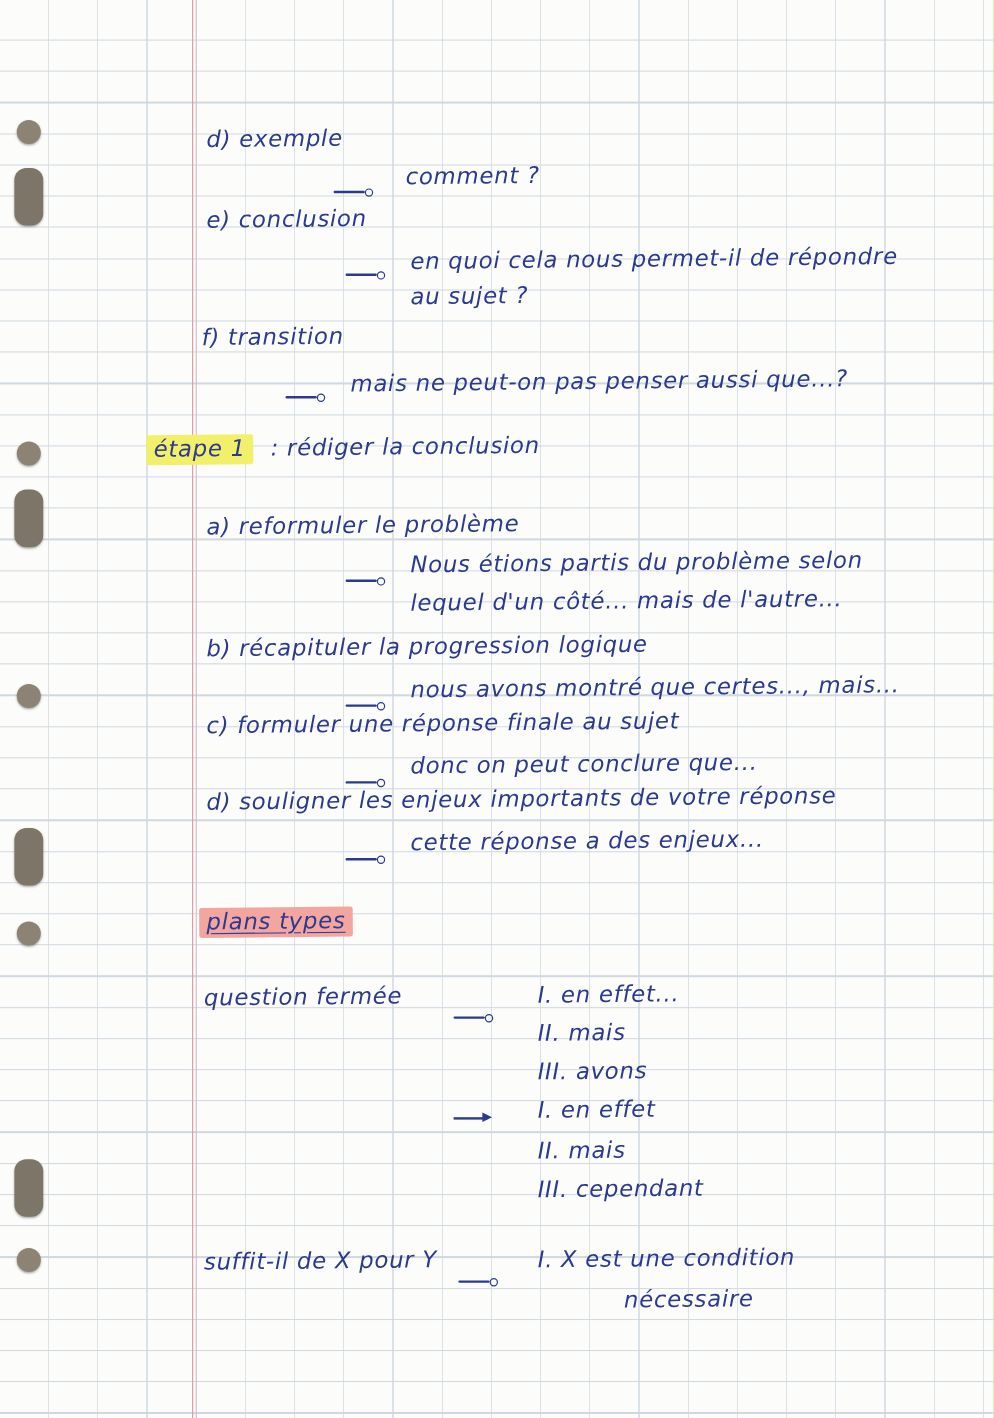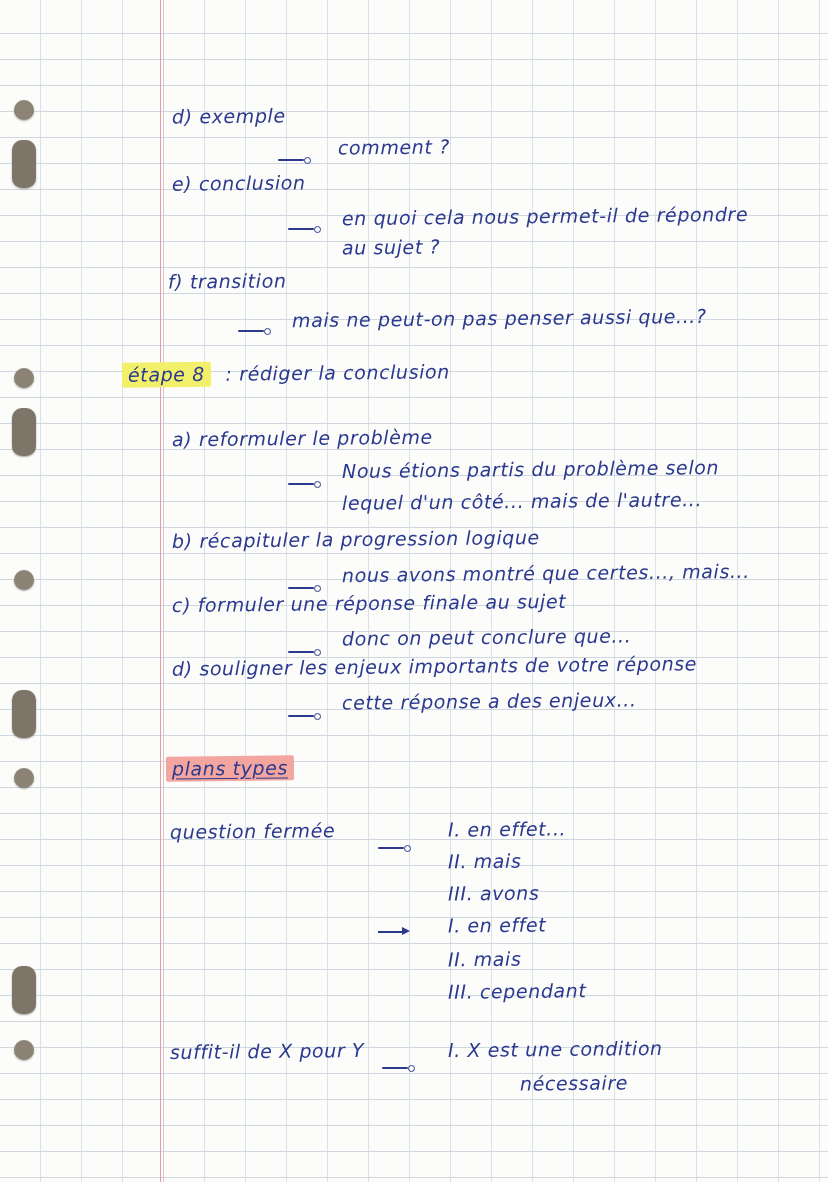--- a/index.html
+++ b/index.html
@@ -171,21 +171,21 @@
   <div class="hw" style="left:342px; top:236px;">au sujet ?</div>
 
   <div class="hw" style="left:168px; top:270px;">f) transition</div>
 
   <div class="arrowbox" style="position:absolute; left:238px; top:315px;">
     <span class="arrow"></span>
   </div>
   <div class="hw" style="left:292px; top:307px;">mais ne peut-on pas penser aussi que...?</div>
 
   <div class="hw" style="left:122px; top:362px;">
-    <span class="hl-yellow">étape 8</span>
+    <span class="hl-yellow">étape 1</span>
     <span style="margin-left:8px;">: rédiger la conclusion</span>
   </div>
 
   <div class="hw" style="left:172px; top:427px;">a) reformuler le problème</div>
 
   <div class="arrowbox" style="position:absolute; left:288px; top:468px;">
     <span class="arrow"></span>
   </div>
   <div class="hw" style="left:342px; top:458px;">Nous étions partis du problème selon</div>
   <div class="hw" style="left:342px; top:490px;">lequel d'un côté... mais de l'autre...</div>

